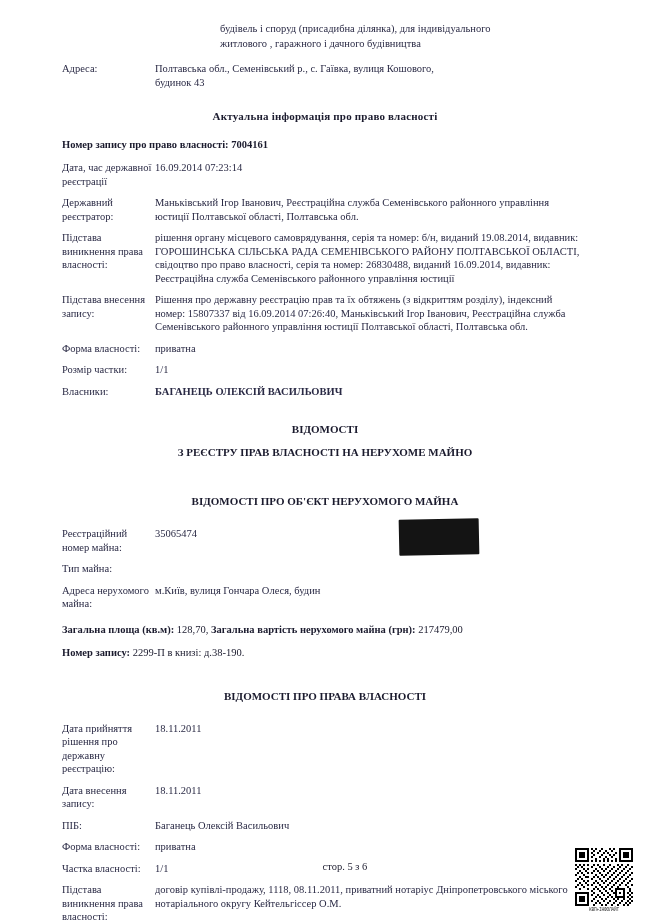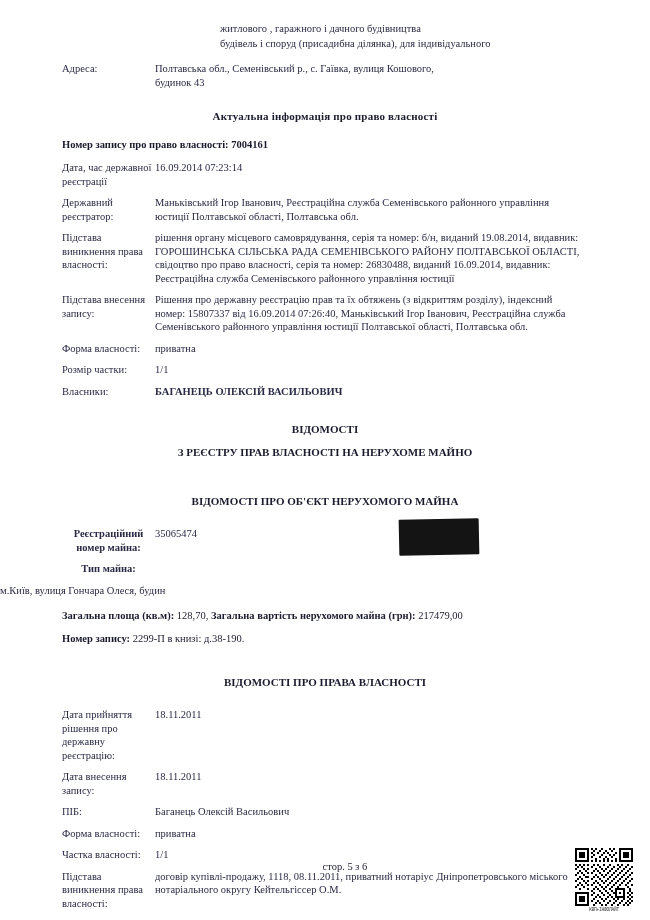--- a/index.html
+++ b/index.html
@@ -38,21 +38,21 @@
     line-height: 13.5px;
     color: #2a2a45;
   }
   .row .val {
     flex: 1;
     padding-right: 52px;
     font-size: 10.5px;
     line-height: 13.5px;
     color: #2a2a45;
   }
-  .lbl.bold { font-weight: bold; text-align: center; }
+  .lbl.bold { font-weight: normal; }
   .val.bold { font-weight: bold; }
 
   .topblock {
     padding: 22px 52px 0 220px;
     font-size: 10.5px;
     line-height: 14px;
     color: #2a2a45;
   }
   .topblock div { margin-bottom: 1px; }
 
@@ -131,22 +131,22 @@
     white-space: nowrap;
   }
   .sect-title { letter-spacing: 0.2px; }
 </style>
 </head>
 <body>
 
 <div class="page">
 
   <div class="topblock">
+    <div>будівель і споруд (присадибна ділянка), для індивідуального</div>
     <div>житлового , гаражного і дачного будівництва</div>
-    <div>будівель і споруд (присадибна ділянка), для індивідуального</div>
   </div>
 
   <div class="spacer-10"></div>
 
   <div class="row">
     <div class="lbl">Адреса:</div>
     <div class="val">
       <div>Полтавська обл., Семенівський р., с. Гаївка, вулиця Кошового,</div>
       <div>будинок 43</div>
     </div>
@@ -214,20 +214,21 @@
   <div class="row">
     <div class="lbl bold">Реєстраційний номер майна:</div>
     <div class="val">35065474</div>
   </div>
   <div class="spacer-6"></div>
   <div class="row">
     <div class="lbl bold">Тип майна:</div>
   </div>
   <div class="spacer-6"></div>
   <div class="row">
+    <div class="lbl bold">Адреса нерухомого майна:</div>
     <div class="val">м.Київ, вулиця Гончара Олеся, будин</div>
   </div>
 
   <div class="spacer-10"></div>
 
   <div class="inline-row">
     <b>Загальна площа (кв.м):</b>
     <span>128,70</span>,
     <b>Загальна вартість нерухомого майна (грн):</b>
     <span>217479,00</span>

